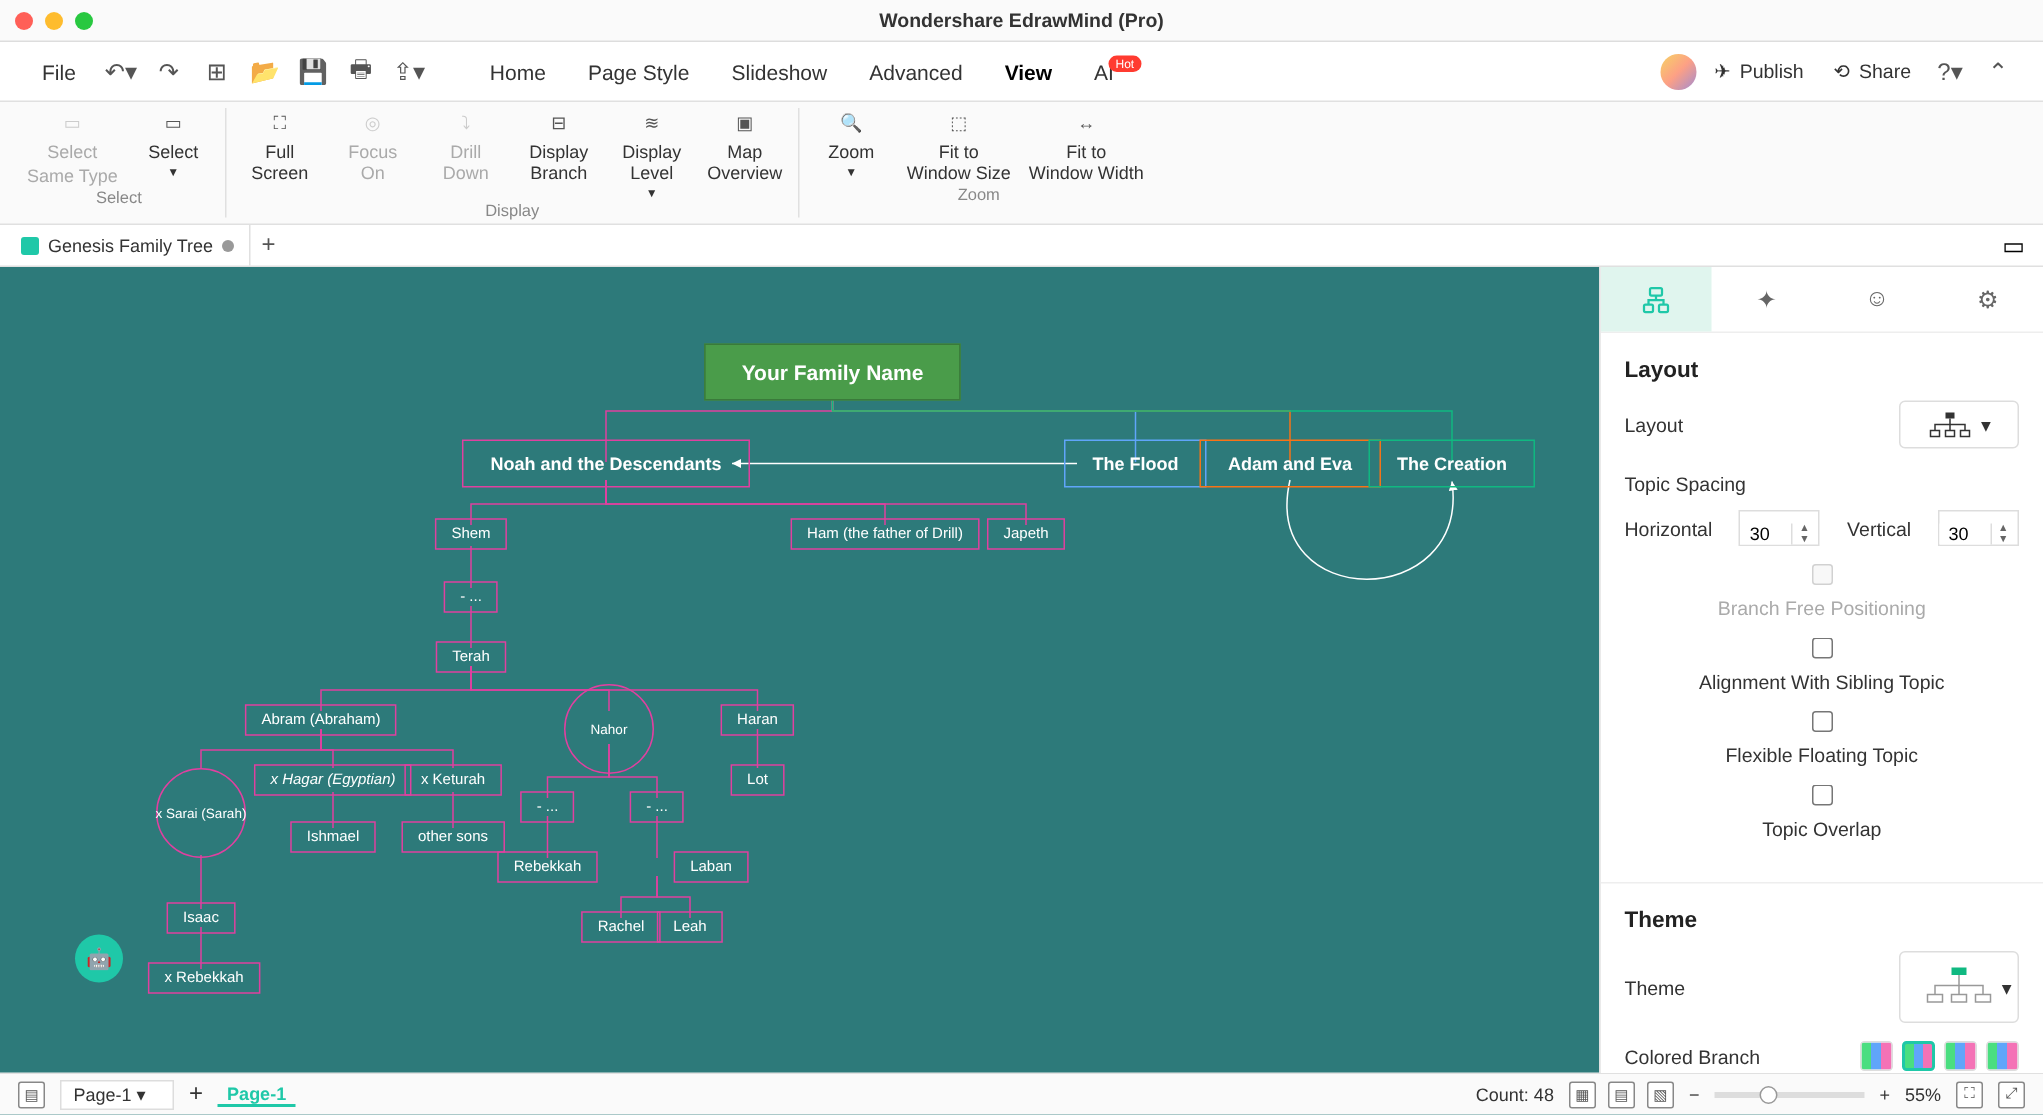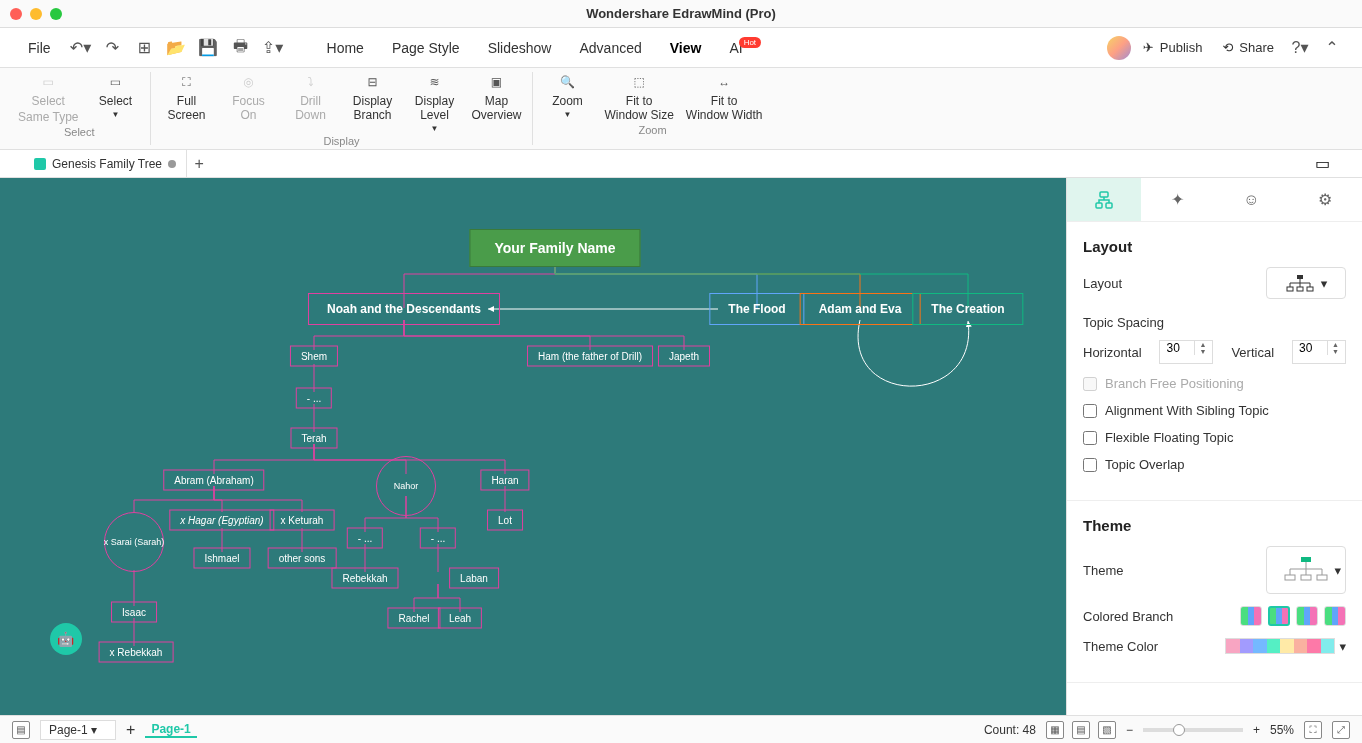--- a/index.html
+++ b/index.html
@@ -24,21 +24,21 @@
   
   .ribbon { height: 82px; background: #fafafa; border-bottom: 1px solid #e0e0e0; display: flex; padding: 4px 8px; }
   .rib-group { display: flex; flex-direction: column; align-items: center; border-right: 1px solid #e0e0e0; padding: 0 10px; }
   .rib-row { display: flex; gap: 12px; }
   .rib-btn { display: flex; flex-direction: column; align-items: center; justify-content: flex-start; gap: 2px; font-size: 12px; color: #333; cursor: pointer; min-width: 50px; text-align: center; }
   .rib-btn.disabled { color: #aaa; }
   .rib-btn .ri { height: 20px; display: flex; align-items: center; justify-content: center; color: #555; }
   .rib-btn.disabled .ri { color: #ccc; }
   .rib-group-label { font-size: 11px; color: #888; margin-top: 2px; }
   
-  .tabs-row { height: 28px; background: #fff; border-bottom: 1px solid #e0e0e0; display: flex; align-items: center; padding: 0 24px; }
+  .tabs-row { height: 28px; background: #fff; border-bottom: 1px solid #e0e0e0; display: flex; align-items: center; padding: 0 4px; }
   .doc-tab { display: flex; align-items: center; gap: 6px; font-size: 12px; color: #333; padding: 4px 10px; border-right: 1px solid #e0e0e0; height: 100%; }
   .doc-tab .dot { width: 8px; height: 8px; border-radius: 50%; background: #999; }
   .add-tab { width: 24px; text-align: center; font-size: 16px; color: #555; cursor: pointer; }
   .right-tab-icon { margin-left: auto; padding: 0 8px; cursor: pointer; }
   
   .workspace { display: flex; height: 537px; }
   .canvas-area { flex: 1; background: #2d7a7a; position: relative; overflow: hidden; }
   
   .node { position: absolute; border: 1px solid; padding: 4px 10px; font-size: 11px; color: #fff; white-space: nowrap; transform: translate(-50%, -50%); }
   .node.root { background: #4a9c4a; border-color: #3a7a3a; font-size: 14px; font-weight: 600; padding: 10px 24px; }
@@ -52,24 +52,24 @@
   
   .side-panel { width: 296px; background: #fff; border-left: 1px solid #e0e0e0; overflow-y: auto; }
   .sp-tabs { height: 44px; display: flex; border-bottom: 1px solid #eee; }
   .sp-tab { flex: 1; display: flex; align-items: center; justify-content: center; cursor: pointer; color: #666; }
   .sp-tab.active { background: #e0f5ee; color: #1fc8a8; }
   .sp-section { padding: 16px; border-bottom: 1px solid #eee; }
   .sp-h { font-size: 15px; font-weight: 700; color: #222; margin-bottom: 12px; }
   .sp-row { display: flex; align-items: center; justify-content: space-between; font-size: 13px; color: #333; margin-bottom: 12px; }
   .sp-row label { color: #333; }
   .layout-picker { width: 80px; height: 32px; border: 1px solid #ddd; border-radius: 4px; display: flex; align-items: center; justify-content: center; gap: 6px; cursor: pointer; }
-  .num-input { width: 54px; height: 24px; border: 1px solid #ddd; display: flex; align-items: flex-start; }
+  .num-input { width: 54px; height: 24px; border: 1px solid #ddd; display: flex; align-items: flex-end; }
   .num-input input { border: none; width: 34px; font-size: 12px; padding-left: 6px; outline: none; }
   .num-spin { display: flex; flex-direction: column; font-size: 7px; line-height: 7px; color: #666; border-left: 1px solid #ddd; width: 16px; align-items: center; }
-  .chk-row { display: flex; align-items: center; gap: 8px; font-size: 13px; color: #333; margin-bottom: 12px; }
+  .chk-row { display: flex; align-items: center; gap: 8px; font-size: 13px; color: #333; margin-bottom: 12px; flex-direction: column; }
   .chk-row input { width: 14px; height: 14px; }
   .chk-row.disabled { color: #aaa; }
   
   .theme-thumb { width: 80px; height: 48px; border: 1px solid #ddd; border-radius: 4px; display: flex; align-items: center; justify-content: center; position: relative; cursor: pointer; }
   .branch-swatches { display: flex; gap: 6px; }
   .bswatch { width: 22px; height: 20px; border: 1px solid #ddd; border-radius: 3px; cursor: pointer; background: linear-gradient(90deg, #4ade80 33%, #60a5fa 33% 66%, #f472b6 66%); }
   .bswatch.sel { border: 2px solid #1fc8a8; }
   .color-strip { display:flex; height:16px; width:110px; border:1px solid #ddd; cursor:pointer; }
   .color-strip span { flex:1; }
   

